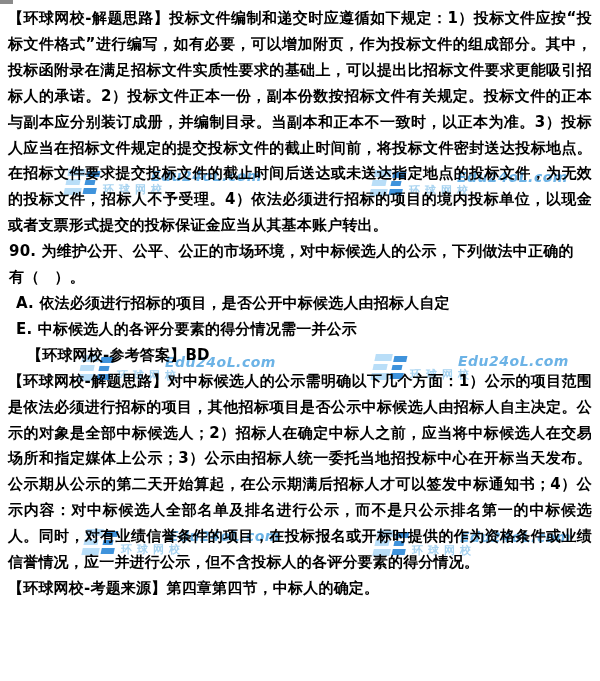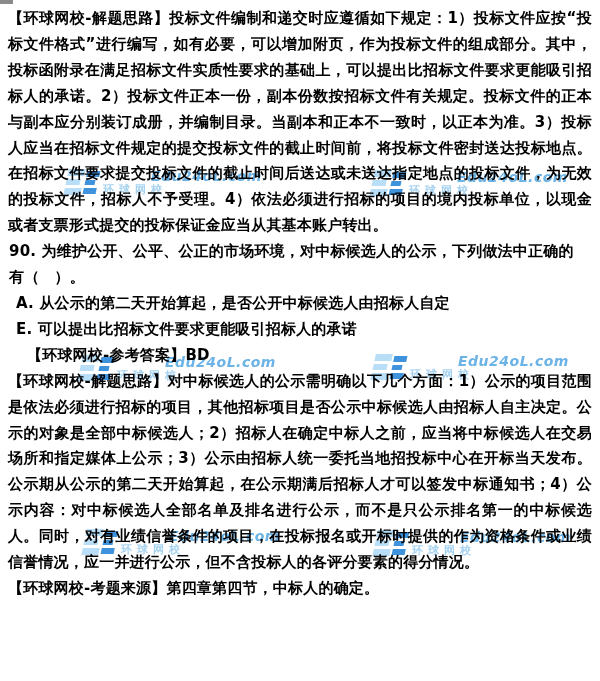--- a/index.html
+++ b/index.html
@@ -156,20 +156,20 @@
       <span class="wm-text">
         <div class="wm-site">Edu24oL.com</div>
         <div class="wm-brand">环球网校</div>
       </span>
     </div>
   </div>
 
   <div class="text-layer">
     <p class="para justify">【环球网校-解题思路】投标文件编制和递交时应遵循如下规定：1）投标文件应按“投标文件格式”进行编写，如有必要，可以增加附页，作为投标文件的组成部分。其中，投标函附录在满足招标文件实质性要求的基础上，可以提出比招标文件要求更能吸引招标人的承诺。2）投标文件正本一份，副本份数按招标文件有关规定。投标文件的正本与副本应分别装订成册，并编制目录。当副本和正本不一致时，以正本为准。3）投标人应当在招标文件规定的提交投标文件的截止时间前，将投标文件密封送达投标地点。在招标文件要求提交投标文件的截止时间后送达或未送达指定地点的投标文件，为无效的投标文件，招标人不予受理。4）依法必须进行招标的项目的境内投标单位，以现金或者支票形式提交的投标保证金应当从其基本账户转出。</p>
     <p class="para question">90. 为维护公开、公平、公正的市场环境，对中标候选人的公示，下列做法中正确的有（　）。</p>
-    <p class="para option">A. 从公示的第二天开始算起，是否公开中标候选人由招标人自定</p>
-    <p class="para option">E. 可以提出比招标文件要求更能吸引招标人的承诺</p>
+    <p class="para option">A. 依法必须进行招标的项目，是否公开中标候选人由招标人自定</p>
+    <p class="para option">E. 中标候选人的各评分要素的得分情况需一并公示</p>
     <p class="para answer"><span>【环球网校-参考答案】</span><span>BD</span></p>
     <p class="para justify">【环球网校-解题思路】对中标候选人的公示需明确以下几个方面：1）公示的项目范围是依法必须进行招标的项目，其他招标项目是否公示中标候选人由招标人自主决定。公示的对象是全部中标候选人；2）招标人在确定中标人之前，应当将中标候选人在交易场所和指定媒体上公示；3）公示由招标人统一委托当地招投标中心在开标当天发布。公示期从公示的第二天开始算起，在公示期满后招标人才可以签发中标通知书；4）公示内容：对中标候选人全部名单及排名进行公示，而不是只公示排名第一的中标候选人。同时，对有业绩信誉条件的项目，在投标报名或开标时提供的作为资格条件或业绩信誉情况，应一并进行公示，但不含投标人的各评分要素的得分情况。</p>
     <p class="para">【环球网校-考题来源】第四章第四节，中标人的确定。</p>
   </div>
 
 </div>
 
 </body></html>

